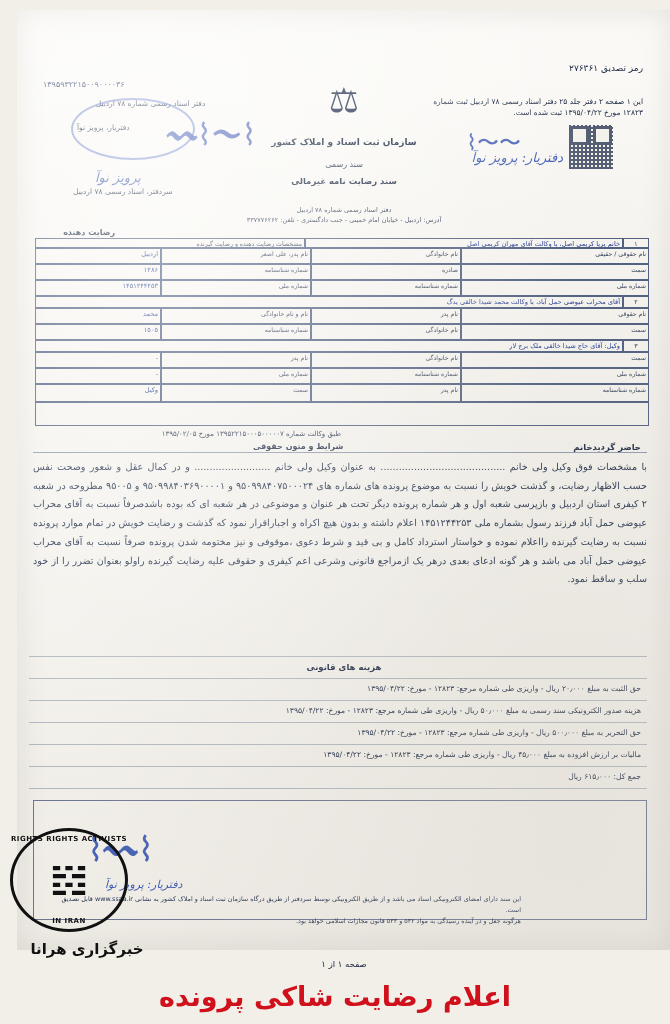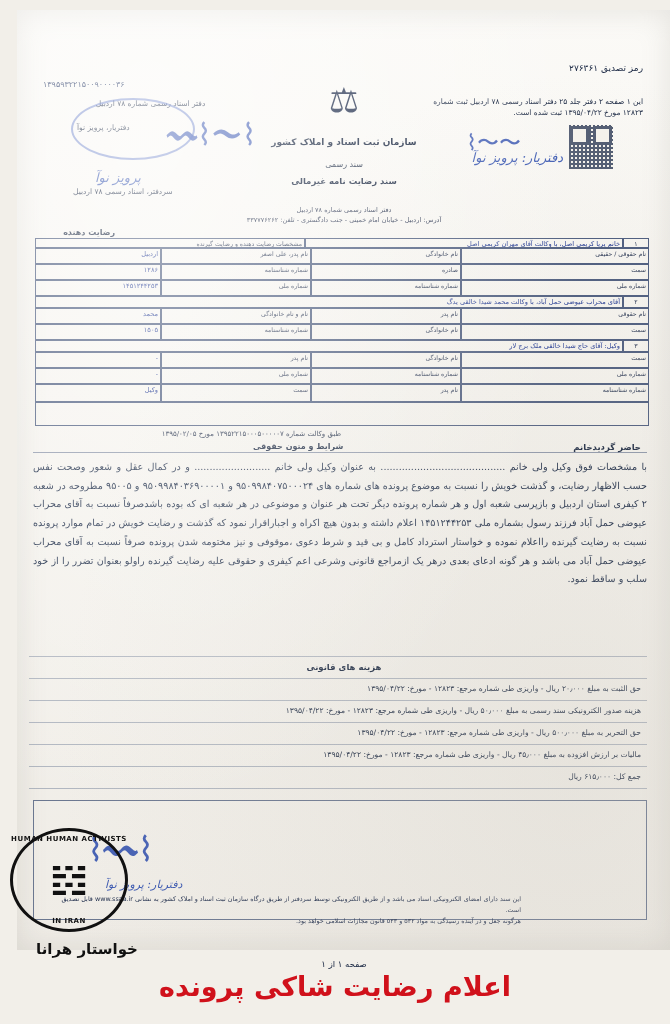--- a/index.html
+++ b/index.html
@@ -272,21 +272,21 @@
     width: 150px;
     text-align: center;
     font-size: 15px;
     font-weight: bold;
     color: #111;
   }
 
   
   .caption {
     position: absolute;
-    left: 0; bottom: 22px;
+    left: 0; bottom: 12px;
     width: 670px;
     text-align: center;
     color: #d0111b;
     font-size: 27px;
     font-weight: bold;
     letter-spacing: 0px;
   }
 
   .scribble {
     position: absolute;
@@ -418,19 +418,19 @@
 
     <div class="footer-note" style="top:884px;">این سند دارای امضای الکترونیکی اسناد می باشد و از طریق الکترونیکی توسط سردفتر از طریق درگاه سازمان ثبت اسناد و املاک کشور به نشانی www.ssaa.ir قابل تصدیق است.</div>
     <div class="footer-note" style="top:906px;">هرگونه جعل و در آینده رسیدگی به مواد ۵۳۲ و ۵۳۳ قانون مجازات اسلامی خواهد بود.</div>
 
     <div class="txt" style="bottom:-20px; left:50%; transform:translateX(-50%); font-size:8.5px;">صفحه ۱ از ۱</div>
   </div>
 
   <div class="wm">
     <div class="ring"></div>
     <div class="figure">𝍌</div>
-    <div class="wm-text wm-top">HUMAN HUMAN ACTIVISTS</div>
+    <div class="wm-text wm-top">RIGHTS RIGHTS ACTIVISTS</div>
     <div class="wm-text wm-bottom">IN IRAN</div>
   </div>
-  <div class="hrana">خواستار هرانا</div>
+  <div class="hrana">خبرگزاری هرانا</div>
 
   <div class="caption">اعلام رضایت شاکی پرونده</div>
 </div>
 
 </body></html>

